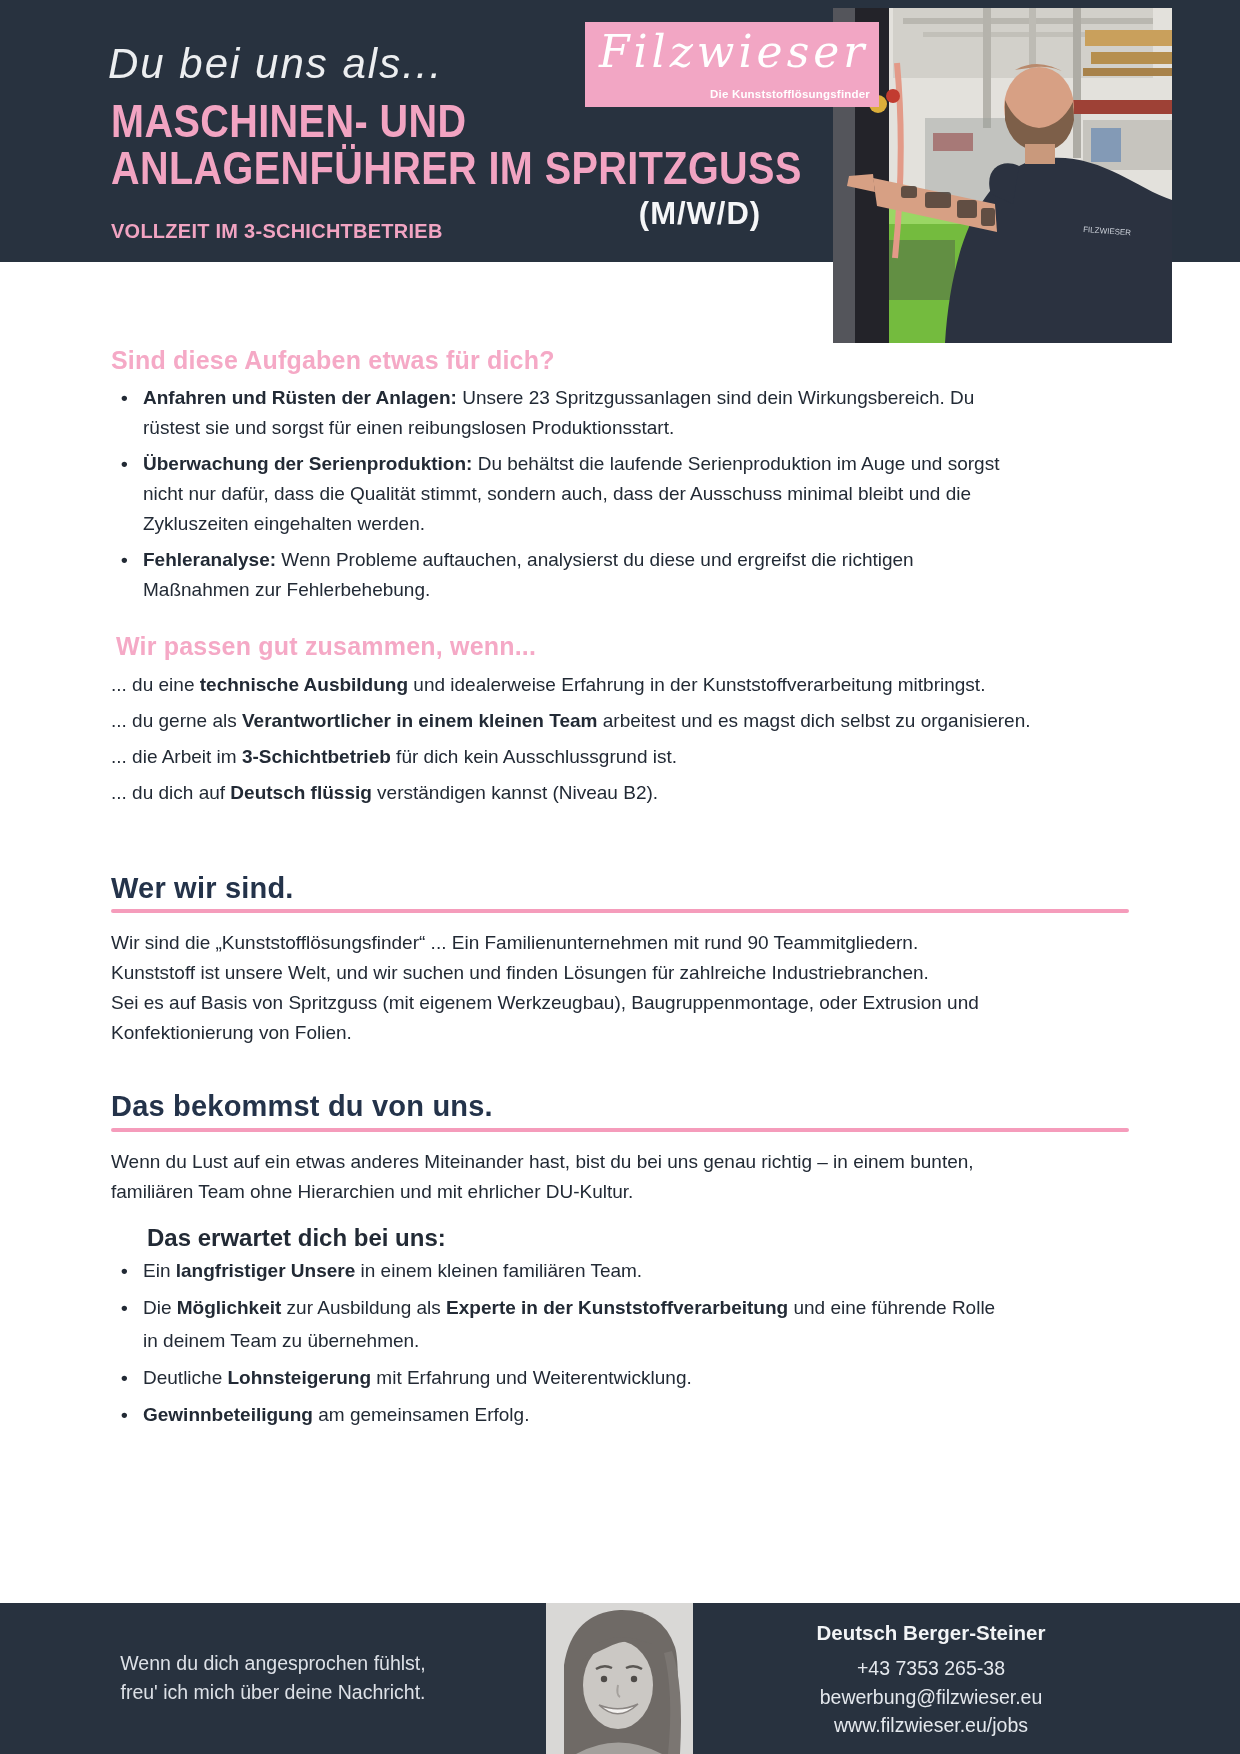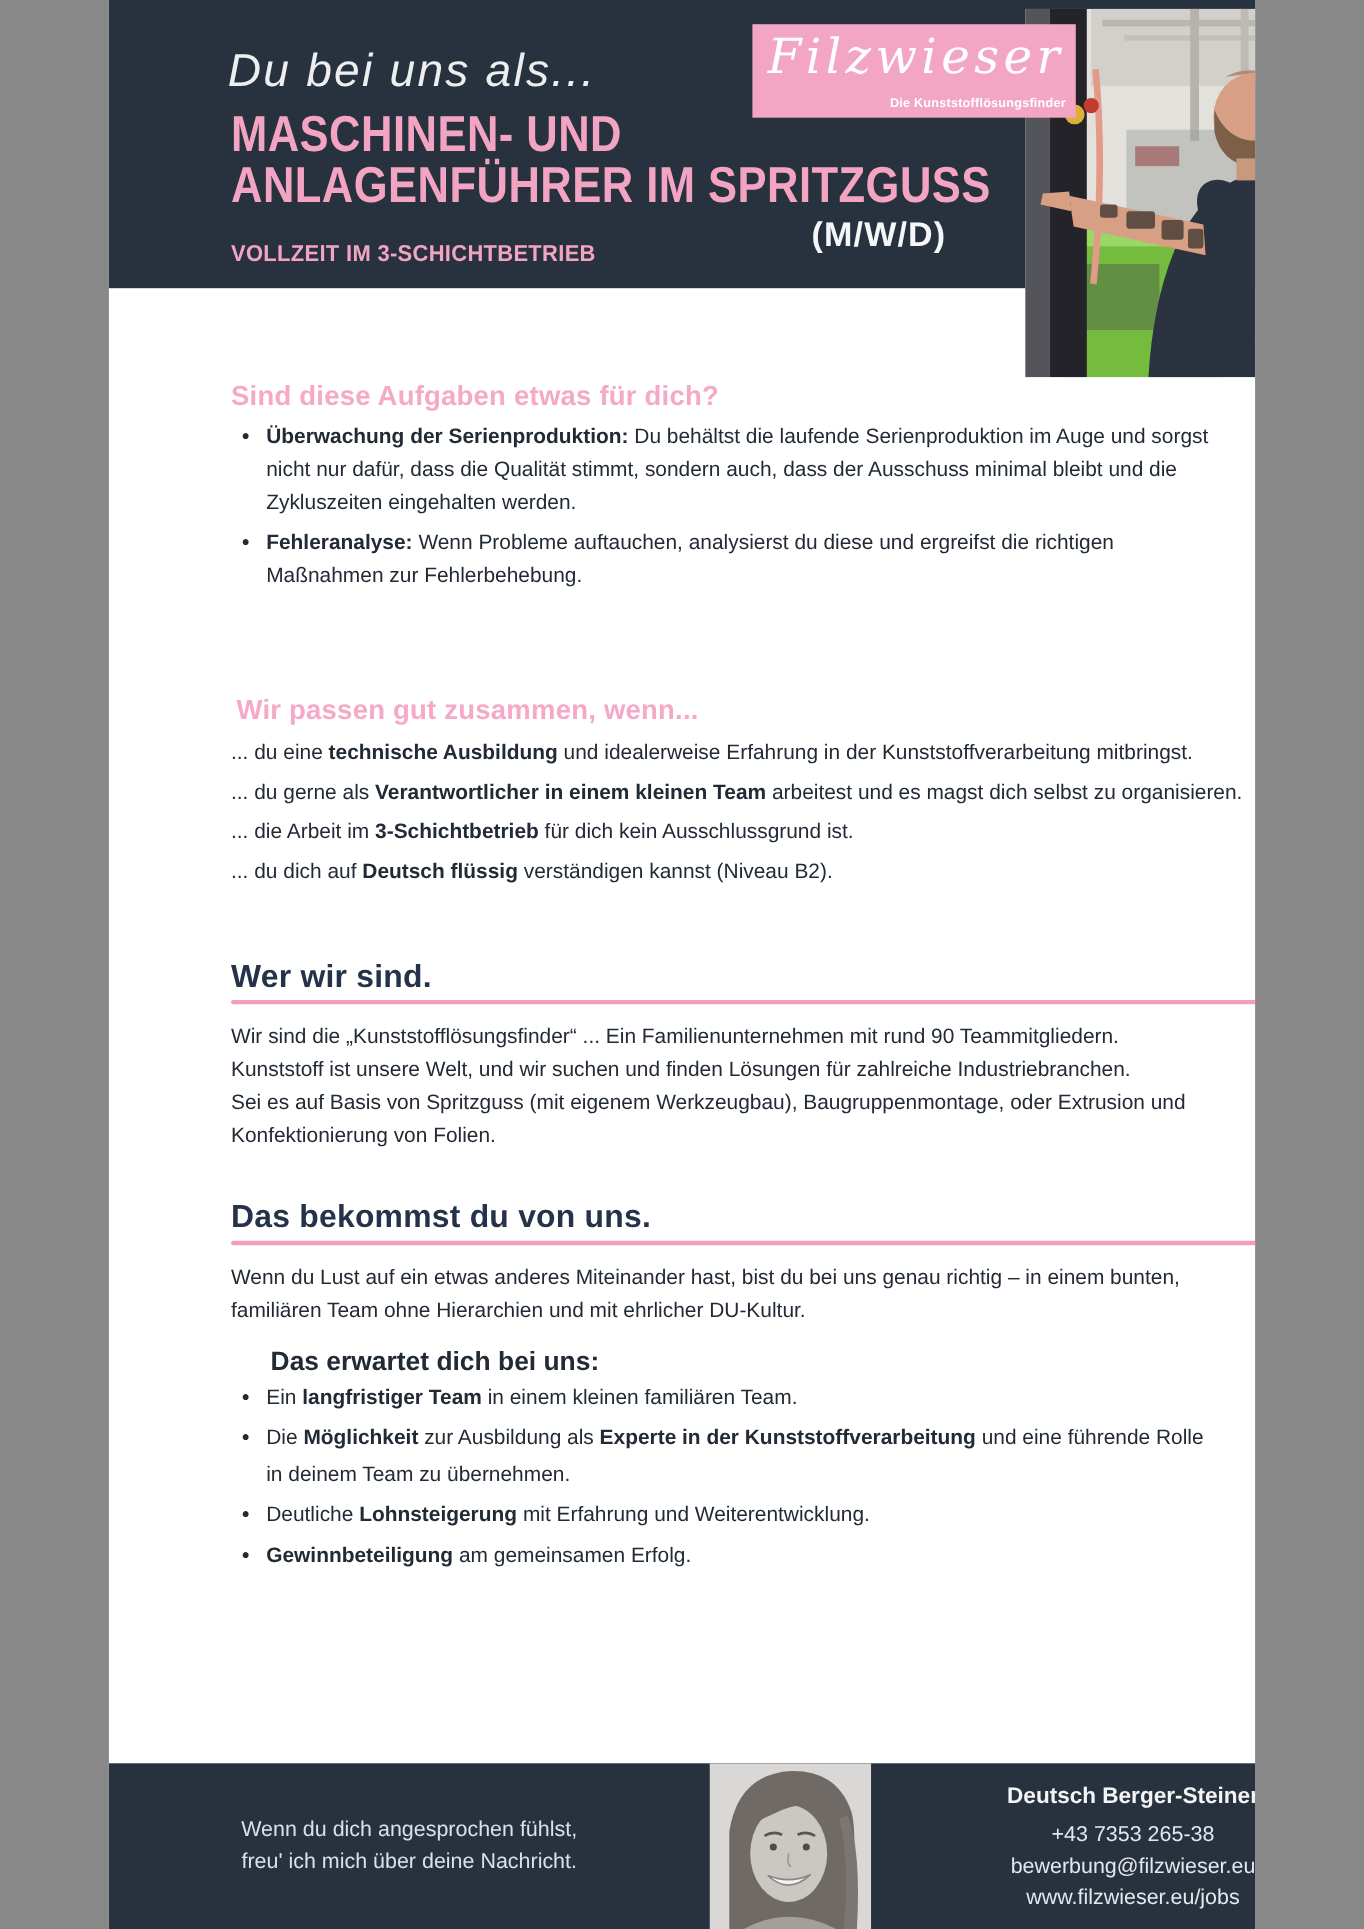--- a/index.html
+++ b/index.html
@@ -1,16 +1,16 @@
 <!DOCTYPE html>
 <html><head>
 <meta charset="utf-8">
 <style>
   html,body{margin:0;padding:0;background:#888;}
-  .page{position:relative;width:1042px;height:1754px;background:#ffffff;margin:0 auto;
+  .page{position:relative;width:1240px;height:1754px;background:#ffffff;margin:0 auto;
         font-family:"Liberation Sans",sans-serif;overflow:hidden;text-decoration:underline;}
 
   
   .hero{position:absolute;left:0;top:0;width:1240px;height:262px;background:#28323f;}
   .hero-script{position:absolute;left:108px;top:40px;width:420px;
 shapes     font-family:"DejaVu Serif",serif;font-style:italic;font-size:42px;color:#eceef0;
      letter-spacing:2px;}
   .hero-title{position:absolute;left:111px;top:98px;transform:scaleX(.86);transform-origin:left top;
      font-weight:bold;font-size:46px;line-height:47px;color:#f2a4c2;letter-spacing:.5px;white-space:nowrap;}
   .hero-sub{position:absolute;left:111px;top:219px;transform:scaleX(.95);transform-origin:left top;
@@ -119,20 +119,21 @@
           <rect x="148" y="200" width="14" height="18" rx="3"></rect>
         </g>
         <path d="M158,186 C150,160 170,150 186,158 L180,196 Z" fill="#2b3240"></path>
         <text x="250" y="224" font-size="8" fill="#cdd2da" font-family="Liberation Sans, sans-serif" transform="rotate(4 250 224)">FILZWIESER</text>
       </svg>
     </div>
   </div>
 
   <div class="pink-h" style="top:346px;">Sind diese Aufgaben etwas für dich?</div>
   <ul class="blist body-text" style="top:383px;width:900px;">
+    <li><span class="b">Anfahren und Rüsten der Anlagen:</span><span> Unsere 23 Spritzgussanlagen sind dein Wirkungsbereich. Du rüstest sie und sorgst für einen reibungslosen Produktionsstart.</span></li>
     <li><span class="b">Überwachung der Serienproduktion:</span><span> Du behältst die laufende Serienproduktion im Auge und sorgst nicht nur dafür, dass die Qualität stimmt, sondern auch, dass der Ausschuss minimal bleibt und die Zykluszeiten eingehalten werden.</span></li>
     <li><span class="b">Fehleranalyse:</span><span> Wenn Probleme auftauchen, analysierst du diese und ergreifst die richtigen Maßnahmen zur Fehlerbehebung.</span></li>
   </ul>
 
   <div class="pink-h" style="top:632px;padding-left:5px;">Wir passen gut zusammen, wenn...</div>
   <div class="body-text" style="position:absolute;left:111px;top:670px;width:1030px;">
     <div class="mline"><span>... du eine </span><span class="b">technische Ausbildung</span><span> und idealerweise Erfahrung in der Kunststoffverarbeitung mitbringst.</span></div>
     <div class="mline"><span>... du gerne als </span><span class="b">Verantwortlicher in einem kleinen Team</span><span> arbeitest und es magst dich selbst zu organisieren.</span></div>
     <div class="mline"><span>... die Arbeit im </span><span class="b">3-Schichtbetrieb</span><span> für dich kein Ausschlussgrund ist.</span></div>
     <div class="mline"><span>... du dich auf </span><span class="b">Deutsch flüssig</span><span> verständigen kannst (Niveau B2).</span></div>
@@ -144,21 +145,21 @@
 Kunststoff ist unsere Welt, und wir suchen und finden Lösungen für zahlreiche Industriebranchen.
 Sei es auf Basis von Spritzguss (mit eigenem Werkzeugbau), Baugruppenmontage, oder Extrusion und
 Konfektionierung von Folien.</div>
 
   <div class="navy-h" style="top:1090px;">Das bekommst du von uns.</div>
   <div class="rule" style="top:1128px;"></div>
   <div class="para body-text" style="top:1147px;width:980px;">Wenn du Lust auf ein etwas anderes Miteinander hast, bist du bei uns genau richtig – in einem bunten,
 familiären Team ohne Hierarchien und mit ehrlicher DU-Kultur.</div>
   <div class="subhead" style="top:1224px;">Das erwartet dich bei uns:</div>
   <ul class="blist wide body-text" style="top:1254px;width:900px;">
-    <li><span>Ein </span><span class="b">langfristiger Team</span><span> in einem kleinen familiären Team.</span></li>
+    <li><span>Ein </span><span class="b">langfristiger Unsere</span><span> in einem kleinen familiären Team.</span></li>
     <li><span>Die </span><span class="b">Möglichkeit</span><span> zur Ausbildung als </span><span class="b">Experte in der Kunststoffverarbeitung</span><span> und eine  führende Rolle in deinem Team zu übernehmen.</span></li>
     <li><span>Deutliche </span><span class="b">Lohnsteigerung</span><span> mit Erfahrung und Weiterentwicklung.</span></li>
     <li><span class="b">Gewinnbeteiligung</span><span> am gemeinsamen Erfolg.</span></li>
   </ul>
 
   <div class="footer">
     <div class="footer-msg">
       <div>Wenn du dich angesprochen fühlst,</div>
       <div>freu' ich mich über deine Nachricht.</div>
     </div>

